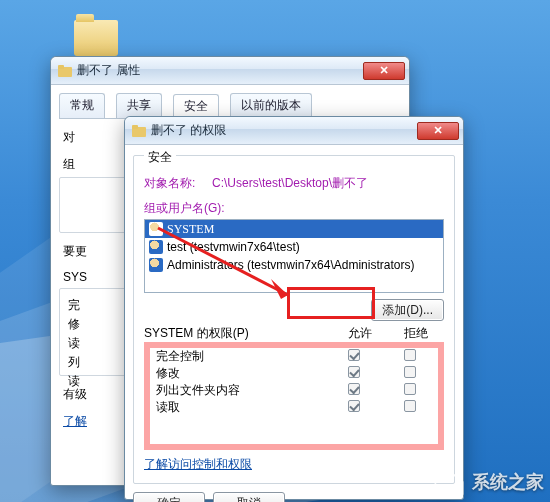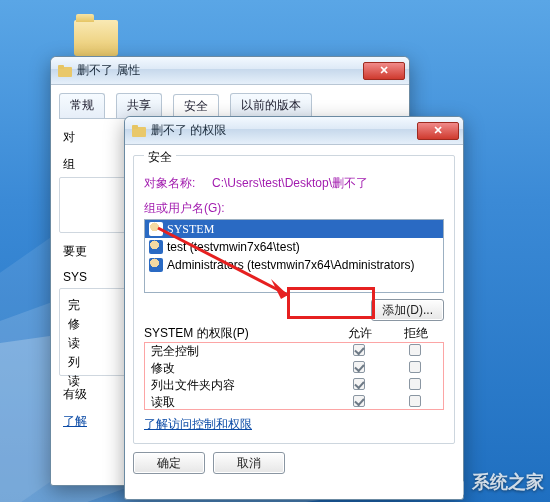--- a/index.html
+++ b/index.html
@@ -75,21 +75,21 @@
 
   
   .arrow { position:absolute; pointer-events:none; }
   .arrow svg { overflow:visible; }
 
   
   .perm-head { display:flex; margin-top:4px; }
   .perm-head .ph1 { flex:1; }
   .perm-head .ph2 { width:56px; text-align:center; }
   .perm-head .ph3 { width:56px; text-align:center; }
-  .perm-table { border:1px solid #fca5a5; height:68px; background:#fff; overflow:hidden; }
+  .perm-table { border:6px solid #fca5a5; height:108px; background:#fff; overflow:hidden; }
   .prow { display:flex; align-items:center; height:17px; padding-left:6px; }
   .prow .pname { flex:1; }
   .prow .pc { width:56px; text-align:center; }
   .chk { display:inline-block; width:12px; height:12px; border:1px solid #8a96a2;
     background:#f4f4f4; border-radius:2px; position:relative; }
   .chk.checked::after { content:''; position:absolute; left:1px; top:2px; width:7px; height:4px;
     border-left:2px solid #6e7a86; border-bottom:2px solid #6e7a86; transform:rotate(-48deg); }
 
   .dlg-foot { display:flex; gap:8px; margin-top:8px; }
 

